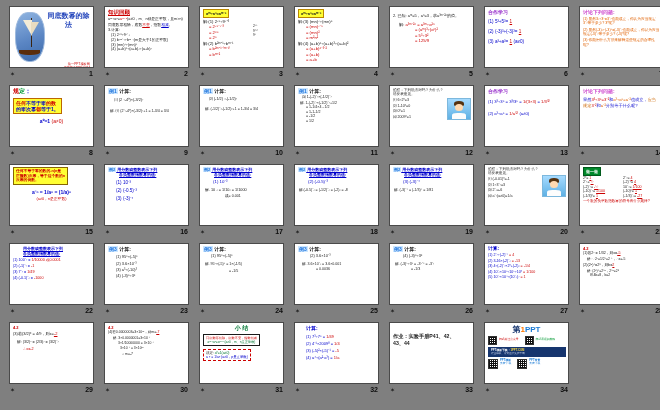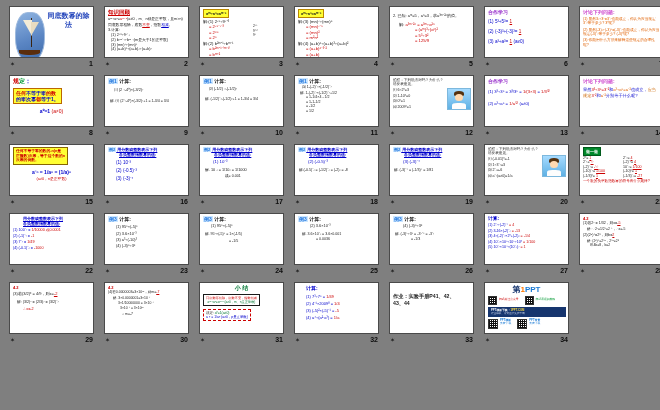--- a/index.html
+++ b/index.html
@@ -1,19 +1,19 @@
 <!DOCTYPE html>
 <html><head>
 <meta charset="utf-8">
 <style>
   html,body{margin:0;padding:0}
   body{width:660px;height:410px;background:#7f7f7f;overflow:hidden;font-family:"Liberation Sans",sans-serif}
   .grid{position:absolute;top:6px;left:9px;display:grid;grid-template-columns:repeat(7,85px);column-gap:10px;row-gap:6px}
   .cell{width:85px}
-  .slide{width:85px;height:52px;background:#fff;border:1px solid #4a4a4a;box-sizing:border-box;
+  .slide{width:85px;height:62px;background:#fff;border:1px solid #4a4a4a;box-sizing:border-box;
          padding:2px 3px;overflow:hidden;position:relative;color:#1a1a1a;font-size:4.2px;cursor:pointer}
   .foot{display:flex;justify-content:space-between;align-items:center;height:11px;padding:0 1px}
   .star{font-size:6px;color:#1d1d1d;line-height:1}
   .num{font-size:7px;font-weight:bold;color:#0d0d0d}
   .line{line-height:1.25}
   .box{width:fit-content;border:1px solid #886600;padding:1px 2px;line-height:1.25}
   .row{display:flex;gap:2px;align-items:flex-start}
   .rcell{flex:0 1 auto}
   .img{position:relative;overflow:hidden}
   .img.qr{background:

